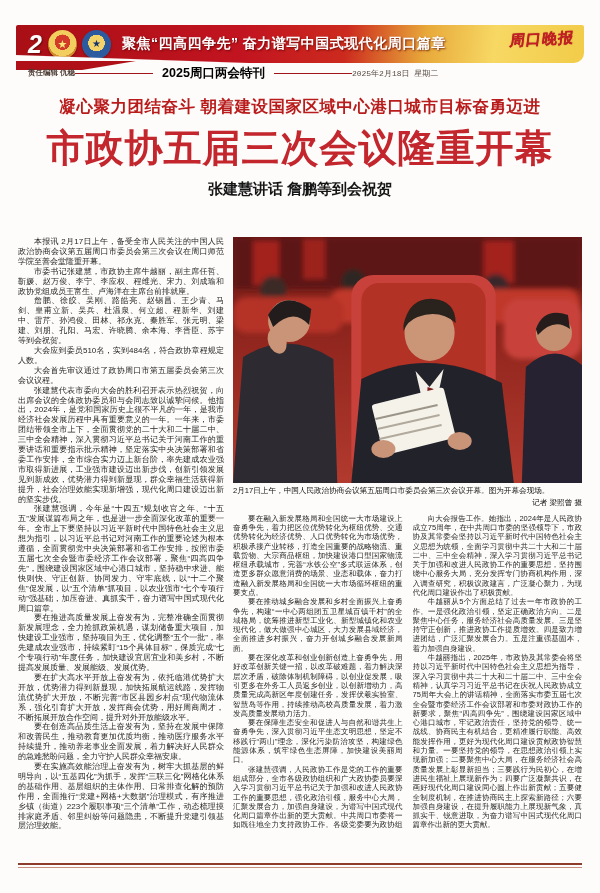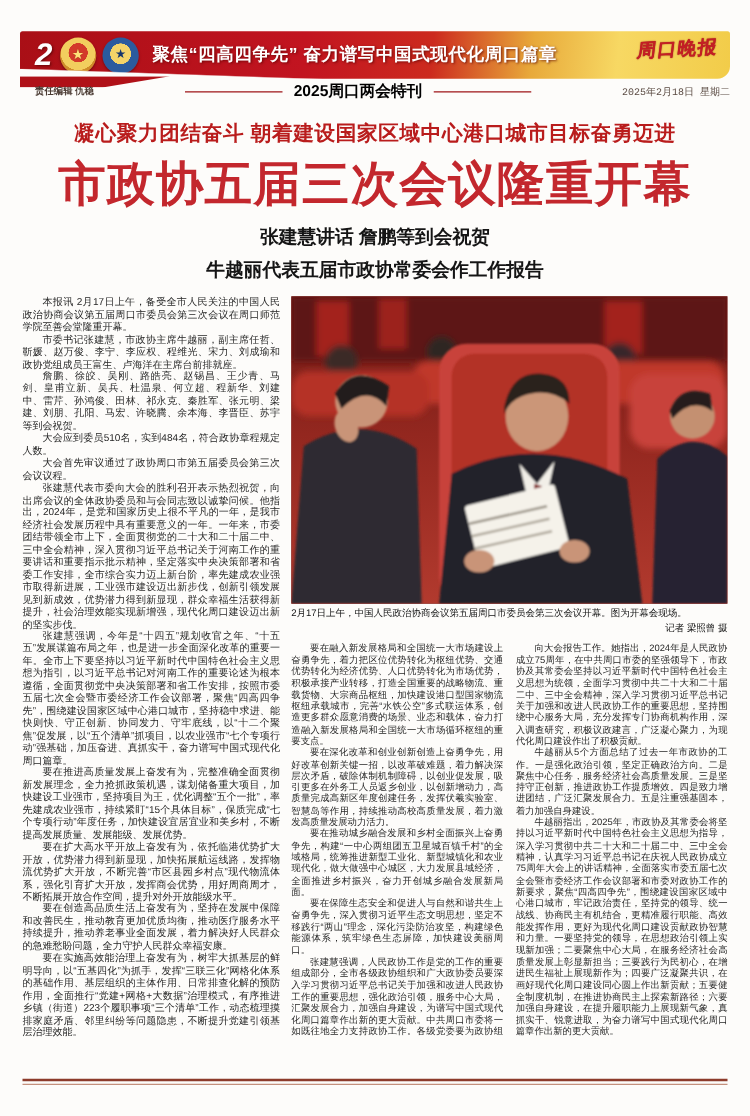--- a/index.html
+++ b/index.html
@@ -24,21 +24,21 @@
   .emblem-cppcc { background:radial-gradient(circle at 50% 45%,#f4d468 0 38%,#2b5b9e 39% 78%,#14356b 79% 100%); }
   .emblem-cppcc .star { color:#14356b; font-size:10px; line-height:1; }
   .banner-headline { color:#fff; font-weight:bold; font-size:14px; letter-spacing:.5px;
     text-shadow:1px 1px 2px rgba(90,0,0,.75); white-space:nowrap; margin-left:6px; }
   .paper-logo { position:absolute; right:10px; top:5px; color:#c41e24; font-weight:bold;
     font-size:15px; transform:skewX(-10deg) rotate(-3deg); letter-spacing:1px;
     text-shadow:0 0 1px #8d0e12; white-space:nowrap; }
 
   
   .subrow { position:absolute; left:16px; right:16px; top:64px; height:18px;
-    display:flex; align-items:center; justify-content:space-between; }
+    display:flex; align-items:center; }
   .editor-line { font-size:7.5px; font-weight:bold; color:#4a3a32; margin-left:12px; }
   .special-ed { display:flex; align-items:center; gap:9px; color:#000000; font-weight:bold; font-size:12.5px; }
   .rule-line { width:78px; height:1px; background:#9e1418; }
   .date-line { font-size:8px; color:#5a4a42; white-space:nowrap;font-family:Liberation Mono, monospace; }
 
   
   .head-block { position:absolute; left:20px; right:20px; top:96px; text-align:center; }
   .kicker { font-size:16.5px; font-weight:bold; color:#b91c1c; letter-spacing:.5px; }
   .main-headline { margin-top:9px; font-size:38px; font-weight:bold; color:#c3272d; letter-spacing:1px; line-height:1.12; }
   .sub-headline { margin-top:10px; font-size:15px; font-weight:bold; color:#151515; }
@@ -89,21 +89,20 @@
       <span>2025周口两会特刊</span>
       <span class="rule-line"></span>
     </span>
     <span class="date-line">2025年2月18日 星期二</span>
   </div>
 
   <div class="head-block">
     <div class="kicker">凝心聚力团结奋斗 朝着建设国家区域中心港口城市目标奋勇迈进</div>
     <div class="main-headline">市政协五届三次会议隆重开幕</div>
     <div class="sub-headline">张建慧讲话 詹鹏等到会祝贺</div>
-    <div class="sub-headline2">牛越丽代表五届市政协常委会作工作报告</div>
   </div>
 
   <div class="content">
 
     <div class="left-col">
       <div>
           <p>本报讯 2月17日上午，备受全市人民关注的中国人民政治协商会议第五届周口市委员会第三次会议在周口师范学院至善会堂隆重开幕。</p>
           <p>市委书记张建慧，市政协主席牛越丽，副主席任哲、靳媛、赵万俊、李宁、李应权、程维光、宋力、刘成瑜和政协党组成员王富生、卢海洋在主席台前排就座。</p>
           <p>詹鹏、徐皎、吴刚、路皓亮、赵锡昌、王少青、马剑、皇甫立新、吴兵、杜温泉、何立超、程新华、刘建中、雷芹、孙鸿俊、田林、祁永克、秦胜军、张元明、梁建、刘朋、孔阳、马宏、许晓腾、余本海、李晋臣、苏宇等到会祝贺。</p>
           <p>大会应到委员510名，实到484名，符合政协章程规定人数。</p>
@@ -169,22 +168,22 @@
             <path d="M302 92 Q 310 70 334 78 L 336 92 Q 320 80 304 98 Z" fill="#251e1b"></path>
           </g>
         </svg>
       </div>
       <div class="caption">2月17日上午，中国人民政治协商会议第五届周口市委员会第三次会议开幕。图为开幕会现场。</div>
       <div class="credit">记者 梁照曾 摄</div>
 
       <div class="bottom-cols">
         <div class="tcol">
             <p>要在融入新发展格局和全国统一大市场建设上奋勇争先，着力把区位优势转化为枢纽优势、交通优势转化为经济优势、人口优势转化为市场优势，积极承接产业转移，打造全国重要的战略物流、重载货物、大宗商品枢纽，加快建设港口型国家物流枢纽承载城市，完善“水铁公空”多式联运体系，创造更多群众愿意消费的场景、业态和载体，奋力打造融入新发展格局和全国统一大市场循环枢纽的重要支点。</p>
+            <p>要在推动城乡融合发展和乡村全面振兴上奋勇争先，构建“一中心两组团五卫星城百镇千村”的全域格局，统筹推进新型工业化、新型城镇化和农业现代化，做大做强中心城区，大力发展县域经济，全面推进乡村振兴，奋力开创城乡融合发展新局面。</p>
             <p>要在深化改革和创业创新创造上奋勇争先，用好改革创新关键一招，以改革破难题，着力解决深层次矛盾，破除体制机制障碍，以创业促发展，吸引更多在外务工人员返乡创业，以创新增动力，高质量完成高新区年度创建任务，发挥伏羲实验室、智慧岛等作用，持续推动高校高质量发展，着力激发高质量发展动力活力。</p>
-            <p>要在推动城乡融合发展和乡村全面振兴上奋勇争先，构建“一中心两组团五卫星城百镇千村”的全域格局，统筹推进新型工业化、新型城镇化和农业现代化，做大做强中心城区，大力发展县域经济，全面推进乡村振兴，奋力开创城乡融合发展新局面。</p>
             <p>要在保障生态安全和促进人与自然和谐共生上奋勇争先，深入贯彻习近平生态文明思想，坚定不移践行“两山”理念，深化污染防治攻坚，构建绿色能源体系，筑牢绿色生态屏障，加快建设美丽周口。</p>
             <p>张建慧强调，人民政协工作是党的工作的重要组成部分，全市各级政协组织和广大政协委员要深入学习贯彻习近平总书记关于加强和改进人民政协工作的重要思想，强化政治引领，服务中心大局，汇聚发展合力，加强自身建设，为谱写中国式现代化周口篇章作出新的更大贡献。中共周口市委将一如既往地全力支持政协工作。各级党委要为政协组织开展工作创造有利条件，确保政协政治有地位、建言有机会、出力有舞台，不断开创新时代人民政协事业新局面。</p>
           </div>
         <div class="tcol">
             <p>向大会报告工作。她指出，2024年是人民政协成立75周年，在中共周口市委的坚强领导下，市政协及其常委会坚持以习近平新时代中国特色社会主义思想为统领，全面学习贯彻中共二十大和二十届二中、三中全会精神，深入学习贯彻习近平总书记关于加强和改进人民政协工作的重要思想，坚持围绕中心服务大局，充分发挥专门协商机构作用，深入调查研究，积极议政建言，广泛凝心聚力，为现代化周口建设作出了积极贡献。</p>
             <p>牛越丽从5个方面总结了过去一年市政协的工作。一是强化政治引领，坚定正确政治方向。二是聚焦中心任务，服务经济社会高质量发展。三是坚持守正创新，推进政协工作提质增效。四是致力增进团结，广泛汇聚发展合力。五是注重强基固本，着力加强自身建设。</p>
             <p>牛越丽指出，2025年，市政协及其常委会将坚持以习近平新时代中国特色社会主义思想为指导，深入学习贯彻中共二十大和二十届二中、三中全会精神，认真学习习近平总书记在庆祝人民政协成立75周年大会上的讲话精神，全面落实市委五届七次全会暨市委经济工作会议部署和市委对政协工作的新要求，聚焦“四高四争先”，围绕建设国家区域中心港口城市，牢记政治责任，坚持党的领导、统一战线、协商民主有机结合，更精准履行职能、高效能发挥作用，更好为现代化周口建设贡献政协智慧和力量。一要坚持党的领导，在思想政治引领上实现新加强；二要聚焦中心大局，在服务经济社会高质量发展上彰显新担当；三要践行为民初心，在增进民生福祉上展现新作为；四要广泛凝聚共识，在画好现代化周口建设同心圆上作出新贡献；五要健全制度机制，在推进协商民主上探索新路径；六要加强自身建设，在提升履职能力上展现新气象，真抓实干、锐意进取，为奋力谱写中国式现代化周口篇章作出新的更大贡献。</p>
           </div>
       </div>
     </div>

